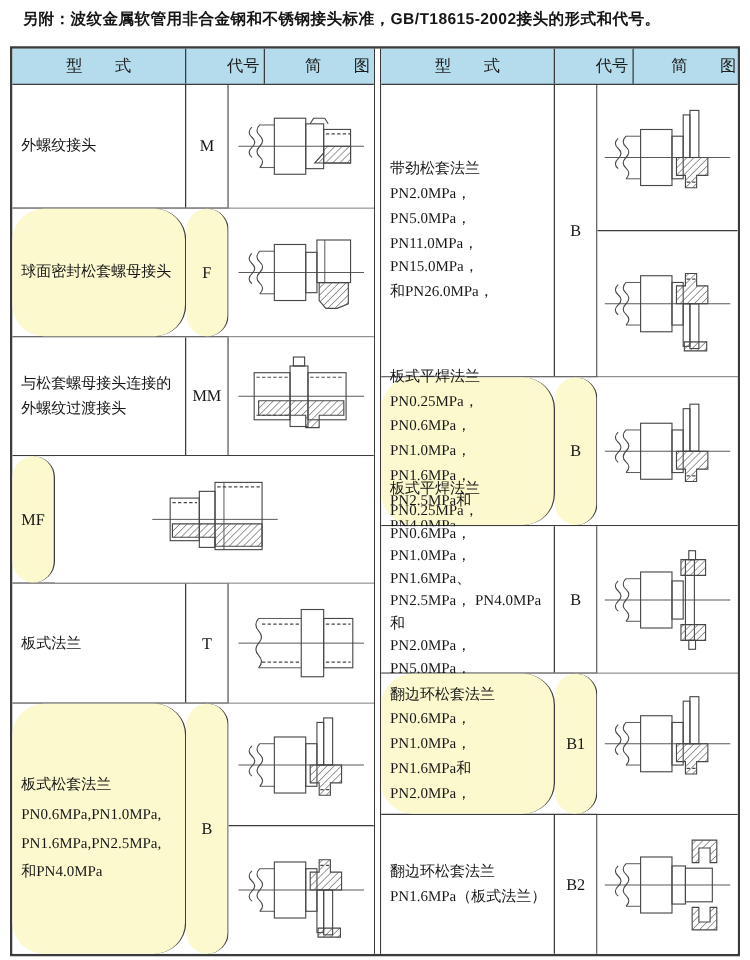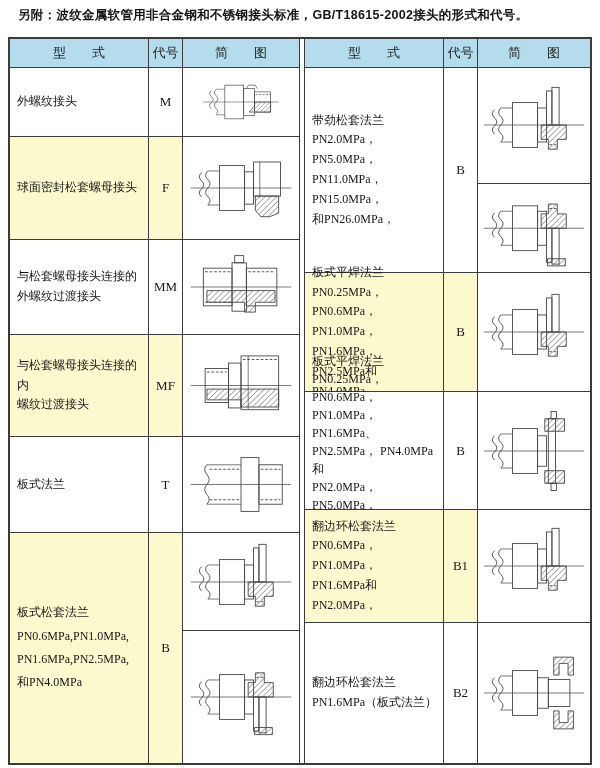--- a/index.html
+++ b/index.html
@@ -19,21 +19,21 @@
     display:flex; background:#fff;
   }
   .half { display:flex; flex-direction:column; }
   .half-l { width:290px; border-right:1.5px solid var(--border,#3b3b3b); }
   .gap   { width:4px; background:#fff; }
   .half-r { flex:1; border-left:1.5px solid var(--border,#3b3b3b); }
 
   .row { display:flex; border-bottom:1px solid var(--border,#3b3b3b); background:#fff; }
   .row:last-child { border-bottom:none; flex:1 1 auto; }
 
-  .hrow { height:29px; background:var(--header_bg,#b5dcec); }
+  .hrow { height:29px; background:var(--header_bg,#b5dcec);gap:29px; }
   .hcell {
     display:flex; align-items:center; justify-content:center;
     font-size:13px; color:#1c1c1c;
     border-right:1px solid var(--border,#3b3b3b);
   }
   .hcell:last-child { border-right:none; }
 
   .tcell {
     width:139px; border-right:1px solid var(--border,#3b3b3b);
     display:flex; flex-direction:column; justify-content:center;
@@ -44,40 +44,40 @@
   .ccell {
     width:34px; border-right:1px solid var(--border,#3b3b3b);
     display:flex; align-items:center; justify-content:center;
     font-size:13px;
   }
   .dcell { flex:1; background:#fff; display:flex; align-items:center; justify-content:center; padding:3px; }
   .dcell.split { flex-direction:column; padding:0; }
   .sub { width:100%; display:flex; align-items:center; justify-content:center; padding:3px; }
   .sub.first { border-bottom:1px solid var(--border,#3b3b3b); }
 
-  .shade .tcell, .shade .ccell { background:var(--row_alt_bg,#fdf9cf); }
+  .shade .tcell, .shade .ccell { background:var(--row_alt_bg,#fdf9cf);border-radius:25px; }
 
   .dg { width:104px; height:100%; max-height:96px; }
   .sub .dg { max-height:88px; }
 </style>
 </head>
 <body>
 
 <div class="title">另附：波纹金属软管用非合金钢和不锈钢接头标准，GB/T18615-2002接头的形式和代号。</div>
 
 <div class="tbl">
 
   <div class="half half-l">
     <div class="row hrow">
       <div class="hcell" style="width:139px">型　　式</div>
       <div class="hcell" style="width:34px">代号</div>
       <div class="hcell" style="flex:1">简　　图</div>
     </div>
 
-    <div class="row" style="height:69px">
+    <div class="row" style="height:99px">
       <div class="tcell">外螺纹接头</div>
       <div class="ccell">M</div>
       <div class="dcell">
         <svg class="dg" viewBox="0 0 116 92">
             <defs>
               <pattern id="hatch1" width="4.5" height="4.5" patternUnits="userSpaceOnUse" patternTransform="rotate(45)">
                 <line x1="0" y1="0" x2="0" y2="4.5" stroke="#5c5c5c" stroke-width="1.1"></line>
               </pattern>
             </defs>
             <g fill="none" stroke="#474747" stroke-width="1">
@@ -143,22 +143,20 @@
               <rect x="51" y="11" width="10" height="8"></rect>
               <rect x="64" y="25" width="34" height="42"></rect>
               <line x1="66" y1="29" x2="96" y2="29" stroke-dasharray="3,2"></line>
               <polygon points="20,50 96,50 96,63 74,63 74,74 62,74 62,63 20,63" fill="url(#hatch3)"></polygon>
             </g>
           </svg>
       </div>
     </div>
 
     <div class="row shade" style="height:102px">
-      <div class="tcell">与松套螺母接头连接的内
-螺纹过渡接头</div>
       <div class="ccell">MF</div>
       <div class="dcell">
         <svg class="dg" viewBox="0 0 116 92">
             <defs>
               <pattern id="hatch4" width="4.5" height="4.5" patternUnits="userSpaceOnUse" patternTransform="rotate(45)">
                 <line x1="0" y1="0" x2="0" y2="4.5" stroke="#5c5c5c" stroke-width="1.1"></line>
               </pattern>
             </defs>
             <g fill="none" stroke="#474747" stroke-width="1">
               <line x1="2" y1="46" x2="114" y2="46" stroke-width="0.8"></line>
@@ -258,21 +256,21 @@
 
   <div class="gap"></div>
 
   <div class="half half-r">
     <div class="row hrow">
       <div class="hcell" style="width:139px">型　　式</div>
       <div class="hcell" style="width:34px">代号</div>
       <div class="hcell" style="flex:1">简　　图</div>
     </div>
 
-    <div class="row" style="height:205px">
+    <div class="row" style="height:234px">
       <div class="tcell">带劲松套法兰
 PN2.0MPa， PN5.0MPa，
 PN11.0MPa， PN15.0MPa，
 和PN26.0MPa，</div>
       <div class="ccell">B</div>
       <div class="dcell split">
         <div class="sub first" style="height:117px">
           <svg class="dg" viewBox="0 0 116 92">
               <defs>
                 <pattern id="hatch8" width="4.5" height="4.5" patternUnits="userSpaceOnUse" patternTransform="rotate(45)">

